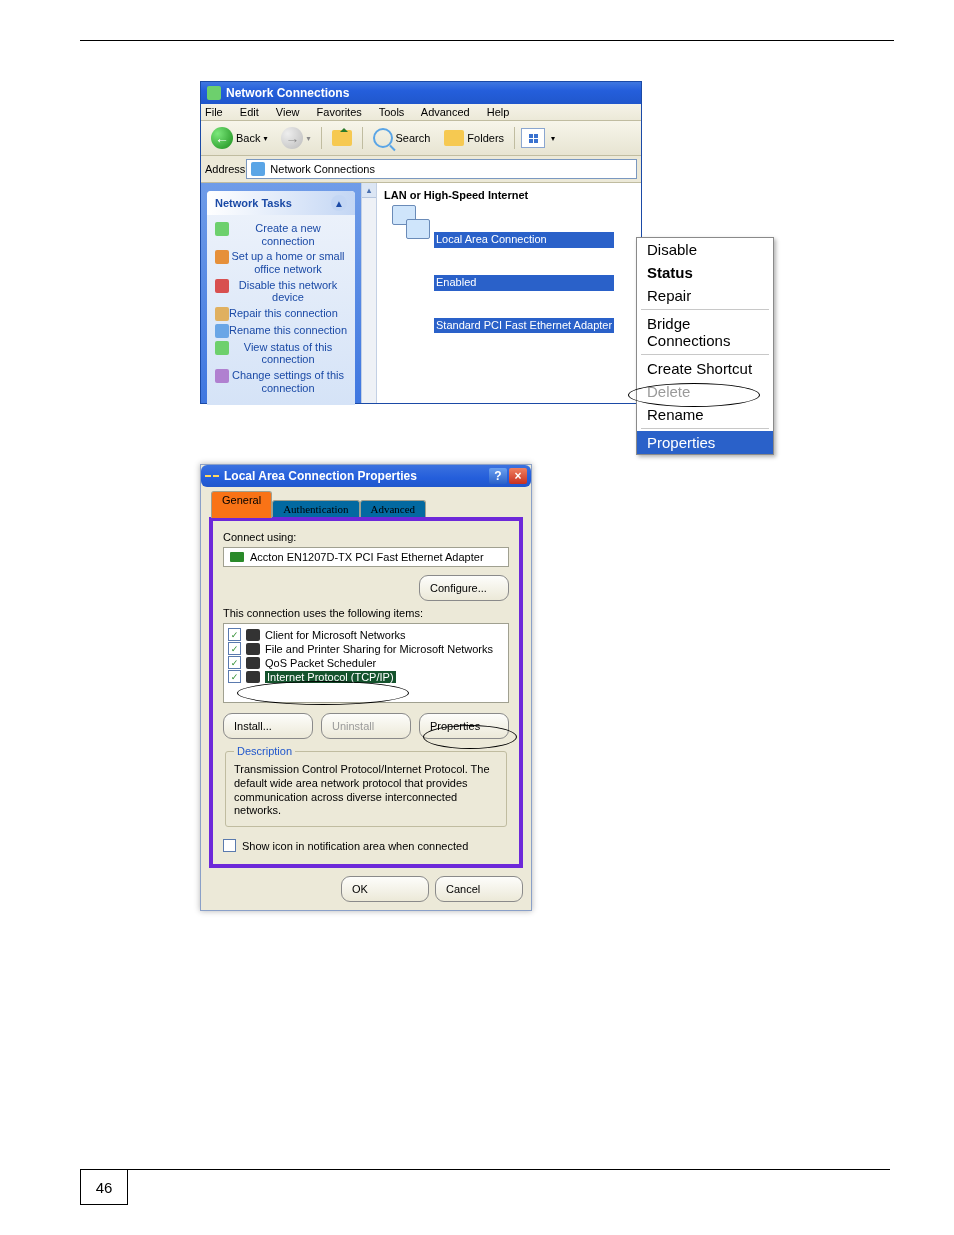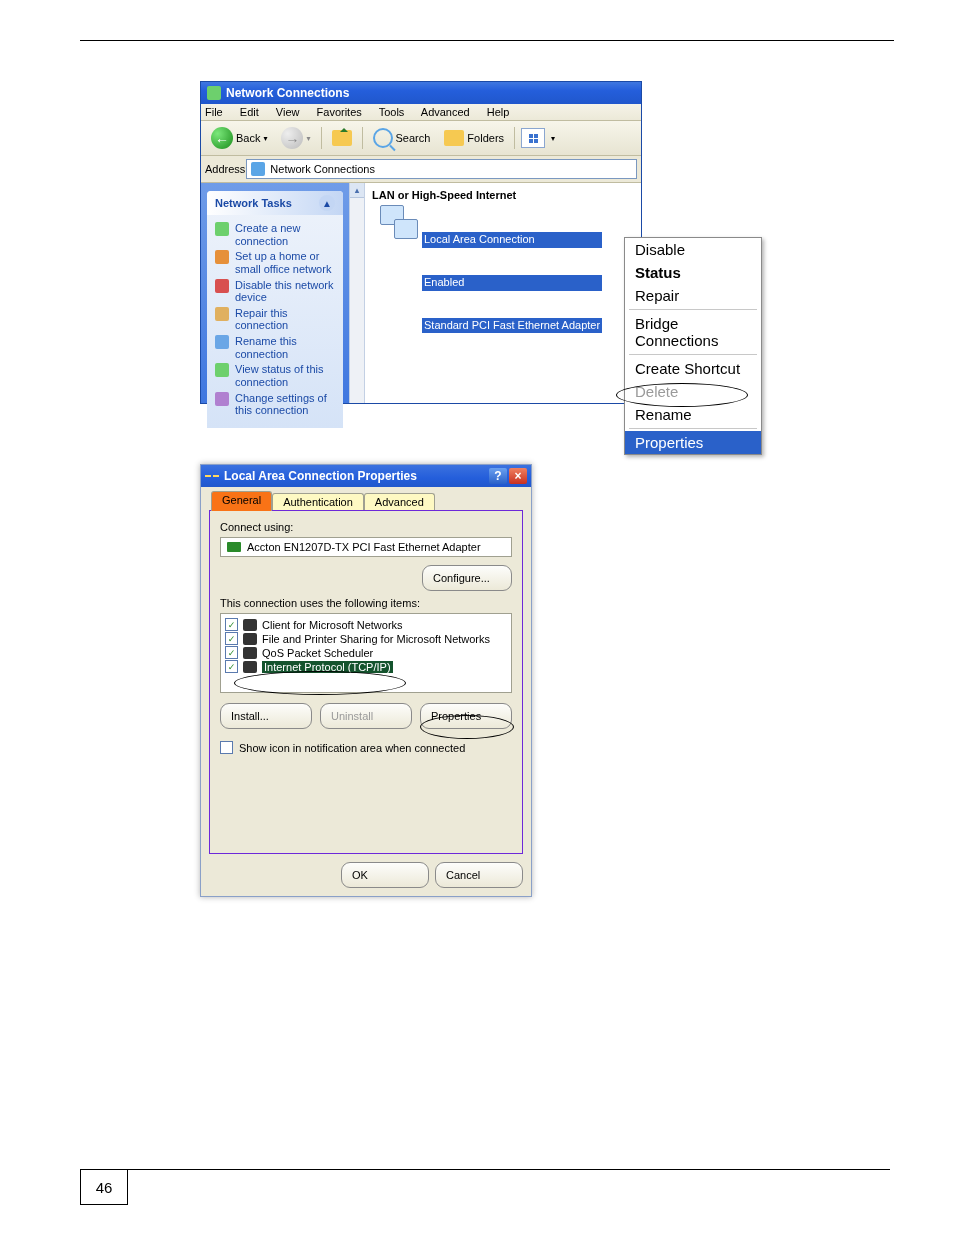--- a/index.html
+++ b/index.html
@@ -64,36 +64,36 @@
   background:#ece9d8;border-bottom:1px solid #c0bca0;
   padding:3px 4px;display:flex;align-items:center;gap:1px;
 }
 .addrbox{
   flex:1;background:#fff;border:1px solid #7a98c0;padding:2px 4px;
   display:flex;align-items:center;gap:5px;
 }
 .addrbox .nic{width:14px;height:14px;background:#5aa5e6;display:inline-block;border-radius:2px;}
 .content-row{display:flex;height:220px;}
 .sidepanel{
-  width:148px;
+  width:160px;
   background:linear-gradient(#6f9ce8,#3f77e0);
-  padding:8px 6px 0 6px; box-sizing:border-box;
+  padding:8px 6px 0 6px; box-sizing:border-box;text-align:center;
 }
 .taskbox{
   background:linear-gradient(#eef3fb,#d5e3f7);
   border-radius:4px 4px 0 0;margin-bottom:6px;
 }
 .taskhead{
   background:linear-gradient(90deg,#fff,#c3d6f4);
   color:#1b4aa6;font-weight:bold;padding:4px 8px;
   border-radius:4px 4px 0 0;display:flex;justify-content:space-between;align-items:center;
 }
 .taskhead .chev{width:16px;height:16px;border-radius:50%;background:#c3d6f4;color:#1b4aa6;font-size:10px;display:flex;align-items:center;justify-content:center;}
 .taskbody{padding:4px 8px 8px 8px;}
-.taskbody a{display:flex;gap:6px;color:#1b4aa6;text-decoration:none;margin:3px 0;line-height:1.15;}
+.taskbody a{display:flex;gap:0;color:#1b4aa6;text-decoration:none;margin:3px 0;line-height:1.15;}
 .ti{width:14px;height:14px;flex-shrink:0;display:inline-block;border-radius:2px;}
 .ti.g{background:#6dd06d;} .ti.o{background:#e6903a;} .ti.r{background:#d85050;}
 .ti.w{background:#e0b060;} .ti.b{background:#6aa6e6;} .ti.c{background:#6dd06d;}
 .ti.p{background:#b080d0;}
 .mainpanel{flex:1;background:#fff;position:relative;border-left:1px solid #c3d0e4;}
 .scroll-gutter{position:absolute;left:0;top:0;bottom:0;width:14px;background:#eef1f6;border-right:1px solid #c3d0e4;}
 .scroll-gutter .su{position:absolute;top:0;left:0;right:0;height:14px;background:#dce6f4;border-bottom:1px solid #b6c6de;display:flex;align-items:center;justify-content:center;color:#4a6fae;font-size:9px;}
 .section-head{font-weight:bold;margin:6px 0 4px 22px;}
 .conn-block{margin-left:28px;display:flex;gap:6px;align-items:flex-start;}
 .conn-ico{width:38px;height:38px;position:relative;}
@@ -115,39 +115,39 @@
   width:130px;height:22px;left:266px;top:200px;
 }
 
 
 .dlg {
   width:330px;border:1px solid #8aa0c8;background:#ece9d8;
   box-shadow:0 0 6px rgba(0,0,0,.3);
 }
 .dlg .titlebar{
   background:linear-gradient(180deg,#3b72df 0%, #245edb 60%, #2057cc 100%);
-  padding:3px 4px;display:flex;align-items:center;
+  padding:3px 4px;display:flex;align-items:center;border-radius:6px;
 }
 .dlg .ticon2{width:14px;height:14px;margin-right:5px;display:inline-block;position:relative;}
 .dlg .ticon2::before{content:"";position:absolute;width:6px;height:2px;background:#ffd860;left:0;top:6px;}
 .dlg .ticon2::after{content:"";position:absolute;width:6px;height:2px;background:#ffd860;right:0;top:6px;}
 .winbtns{margin-left:auto;display:flex;gap:2px;}
 .winbtns .wb{width:18px;height:16px;display:flex;align-items:center;justify-content:center;}
 .wb.help{background:linear-gradient(#6aa0f0,#2a61c9);color:#fff;font-size:12px;font-weight:bold;border-radius:2px;}
 .wb.close{background:linear-gradient(#f08060,#c83020);color:#fff;font-size:12px;font-weight:bold;border-radius:2px;}
 .dlg-body{padding:2px 8px 0 8px;}
 .tabset{display:flex;gap:0;position:relative;margin-top:2px;padding-left:2px;}
 .tab{
   background:#ece9d8;border:1px solid #a0a090;border-bottom:none;
   padding:2px 10px;border-radius:3px 3px 0 0;font-size:11px;
   position:relative;z-index:1;
 }
 .tab.active{background:#f97316;z-index:3;margin-bottom:-1px;}
-.tab:not(.active){background:#fef9c3;margin-top:2px;}
-.tabpanel{border:1px solid #6d28d9;padding:10px 10px 12px 10px;min-height:320px;position:relative;}
+.tab:not(.active){background:#0369a1;margin-top:9px;font-family:Liberation Serif, serif;}
+.tabpanel{border:4px solid #6d28d9;padding:10px 10px 12px 10px;min-height:320px;position:relative;}
 .fld{border:1px solid #a0a090;background:#fff;padding:3px 6px;display:flex;align-items:center;gap:6px;margin-top:4px;}
 .adapter-ico{width:14px;height:10px;background:#2a8a2a;display:inline-block;border-radius:1px;}
 .btn{
   background:linear-gradient(#fdfdfb,#ece9d8);border:1px solid #8a8a8a;border-radius:9px;
   padding:6px 10px;font-size:11px;min-width:68px;
 }
 .btn.dim{color:#9a9a9a;}
 .btnrow{display:flex;justify-content:flex-end;gap:6px;margin-top:8px;}
 .listbox{border:1px solid #a0a090;background:#fff;padding:3px 4px;margin-top:4px;position:relative;height:72px;}
 .li{display:flex;align-items:center;gap:5px;margin:1px 0;}
@@ -366,20 +366,24 @@
               <span class="sel-item">Internet Protocol (TCP/IP)</span>
             </div>
           </div>
           <div class="oval2"></div>
           <div style="display:flex;gap:8px;margin-top:10px;">
             <div class="btn" style="flex:1;">Install...</div>
             <div class="btn dim" style="flex:1;">Uninstall</div>
             <div class="btn" style="flex:1;">Properties</div>
           </div>
           <div class="oval3"></div>
+          <fieldset class="fieldset">
+            <legend>Description</legend>
+            <div style="line-height:1.25;">Transmission Control Protocol/Internet Protocol. The default wide area network protocol that provides communication across diverse interconnected networks.</div>
+          </fieldset>
           <div class="chk-line">
             <span class="cb" style="color:transparent;">✓</span>
             <span>Show icon in notification area when connected</span>
           </div>
         </div>
       </div>
       <div class="okrow">
         <div class="btn ok">OK</div>
         <div class="btn ok">Cancel</div>
       </div>

